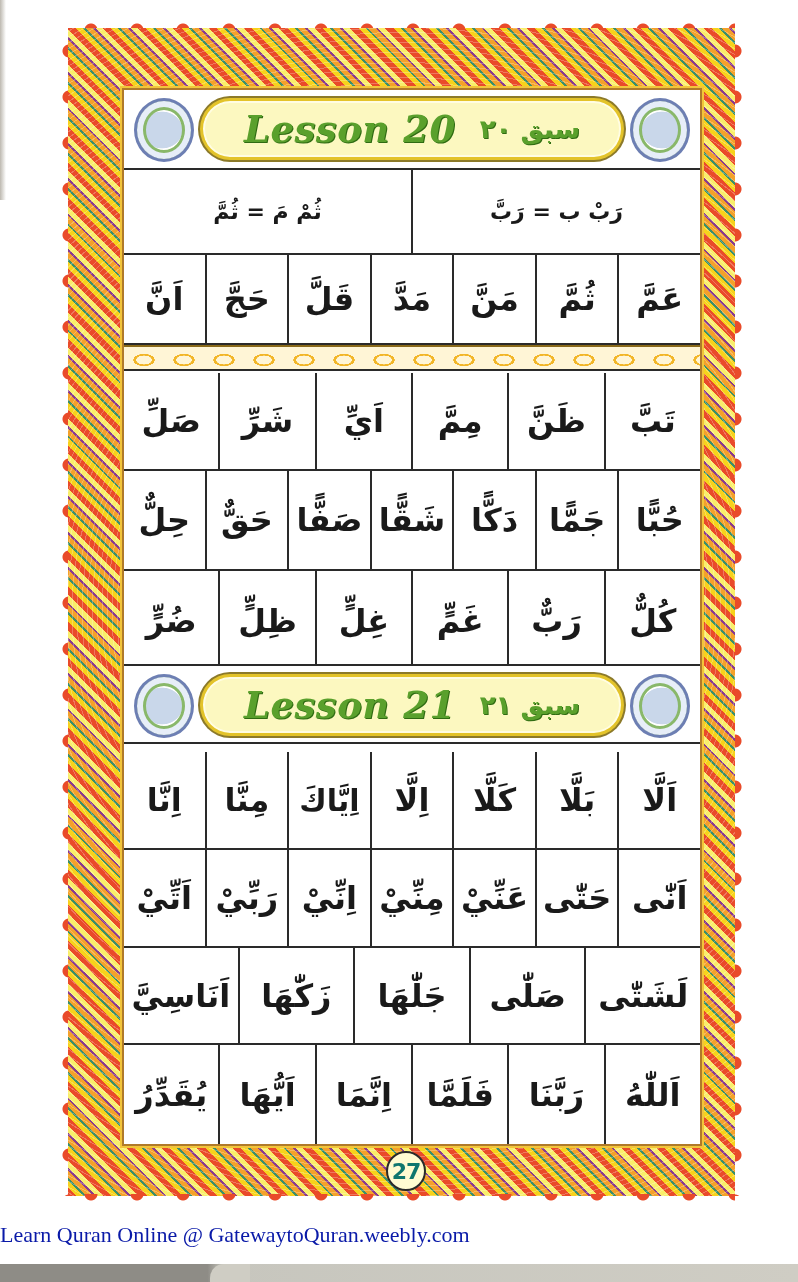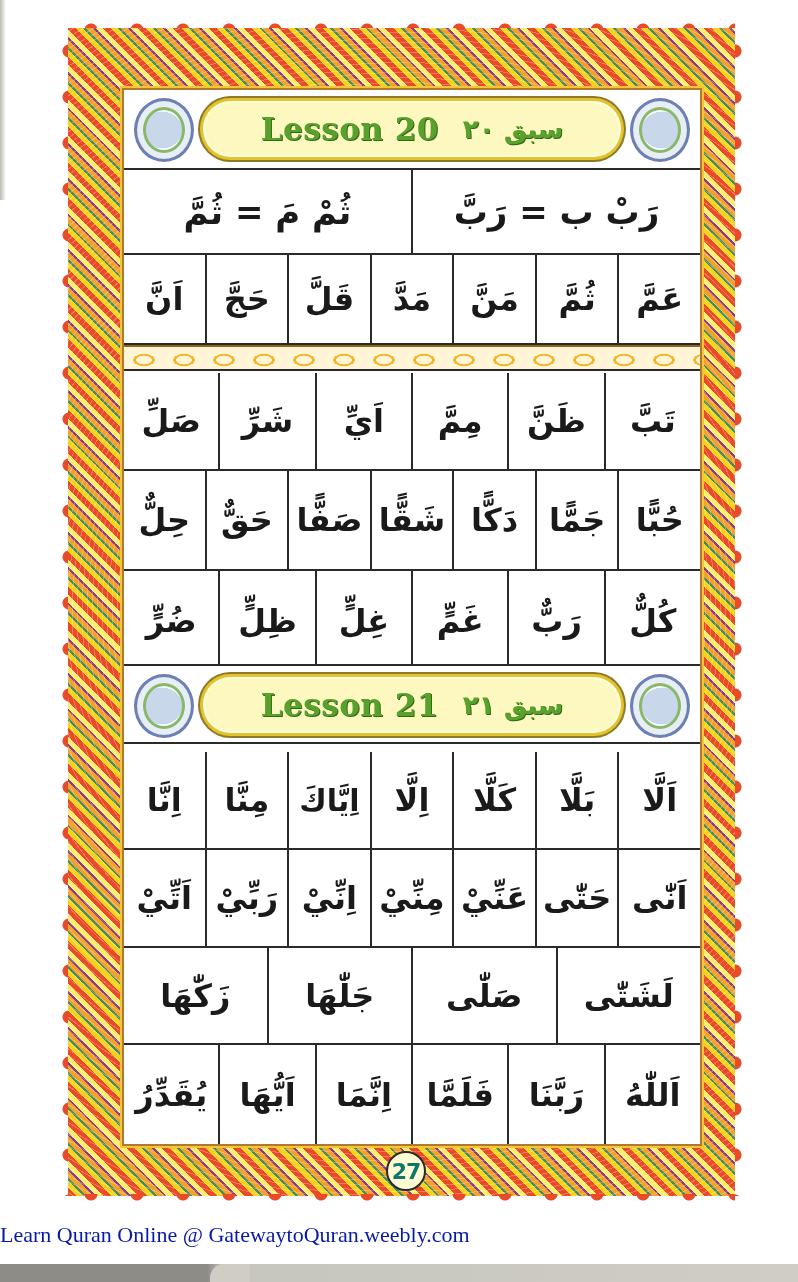--- a/index.html
+++ b/index.html
@@ -56,22 +56,22 @@
   }
   .banner .swirl-left { left: 10px; }
   .banner .swirl-right { right: 10px; }
   .banner .cartouche {
     position: absolute; left: 76px; top: 8px; width: 424px; height: 62px;
     background: #fcf8c0; border: 3px solid #e3c32a; border-radius: 30px / 31px;
     box-shadow: 0 0 0 2px #8c7a2a, inset 0 0 0 2px #fffde3;
     display: flex; align-items: center; justify-content: center; gap: 24px;
   }
   .banner .title-en {
-    font-family: "DejaVu Serif", serif; font-weight: bold; 
-    font-size: 31px; color: #5aa02c; letter-spacing: 0.5px;
+    font-family: "DejaVu Serif", serif; font-weight: bold; font-style: italic;
+    font-size: 37px; color: #5aa02c; letter-spacing: 0.5px;
     text-shadow: 1px 1px 0 #2f6b12;
   }
   .banner .title-ar {
     font-family: "DejaVu Sans", sans-serif; font-weight: bold;
     font-size: 26px; color: #5aa02c; direction: rtl;
     text-shadow: 1px 1px 0 #2f6b12;
   }
 
   
   .row {
@@ -79,21 +79,21 @@
     border-bottom: 2px solid #2a2a2a;
   }
   .cell {
     flex: 1 1 0; height: 100%; border-left: 2px solid #2a2a2a;
     display: flex; align-items: center; justify-content: center;
     direction: rtl; font-family: "DejaVu Sans", sans-serif; font-weight: bold;
     color: #1a1a1a; background: #ffffff;
   }
   .row .cell:last-child { border-left: none; }
   .cell.ar { font-size: 32px; }
-  .cell.ar-md { font-size: 34px; }
+  .cell.ar-md { font-size: 22px; }
   .cell.ar-sm { font-size: 30px; }
 
   
   .divider {
     position: absolute; left: 0; width: 576px; height: 26px;
     background:
       radial-gradient(ellipse 14px 8px at 20px 13px, transparent 0 55%, #f2b629 57% 75%, transparent 77%) 0 0 / 40px 26px repeat-x,
       linear-gradient(#fff5d6, #fff5d6);
     border-top: 2px solid #8a6a1a; border-bottom: 2px solid #2a2a2a;
   }
@@ -219,20 +219,21 @@
     <div class="cell ar">اِنِّيْ</div>
     <div class="cell ar">رَبِّيْ</div>
     <div class="cell ar">اَتِّيْ</div>
   </div>
 
   <div class="row" style="top:858px;height:97px;">
     <div class="cell ar">لَشَتّٰى</div>
     <div class="cell ar">صَلّٰى</div>
     <div class="cell ar">جَلّٰهَا</div>
     <div class="cell ar">زَكّٰهَا</div>
+    <div class="cell ar">اَنَاسِيَّ</div>
   </div>
 
   <div class="row" style="top:955px;height:99px;border-bottom:none;">
     <div class="cell ar">اَللّٰهُ</div>
     <div class="cell ar">رَبَّنَا</div>
     <div class="cell ar">فَلَمَّا</div>
     <div class="cell ar">اِنَّمَا</div>
     <div class="cell ar">اَيُّهَا</div>
     <div class="cell ar">يُقَدِّرُ</div>
   </div>

